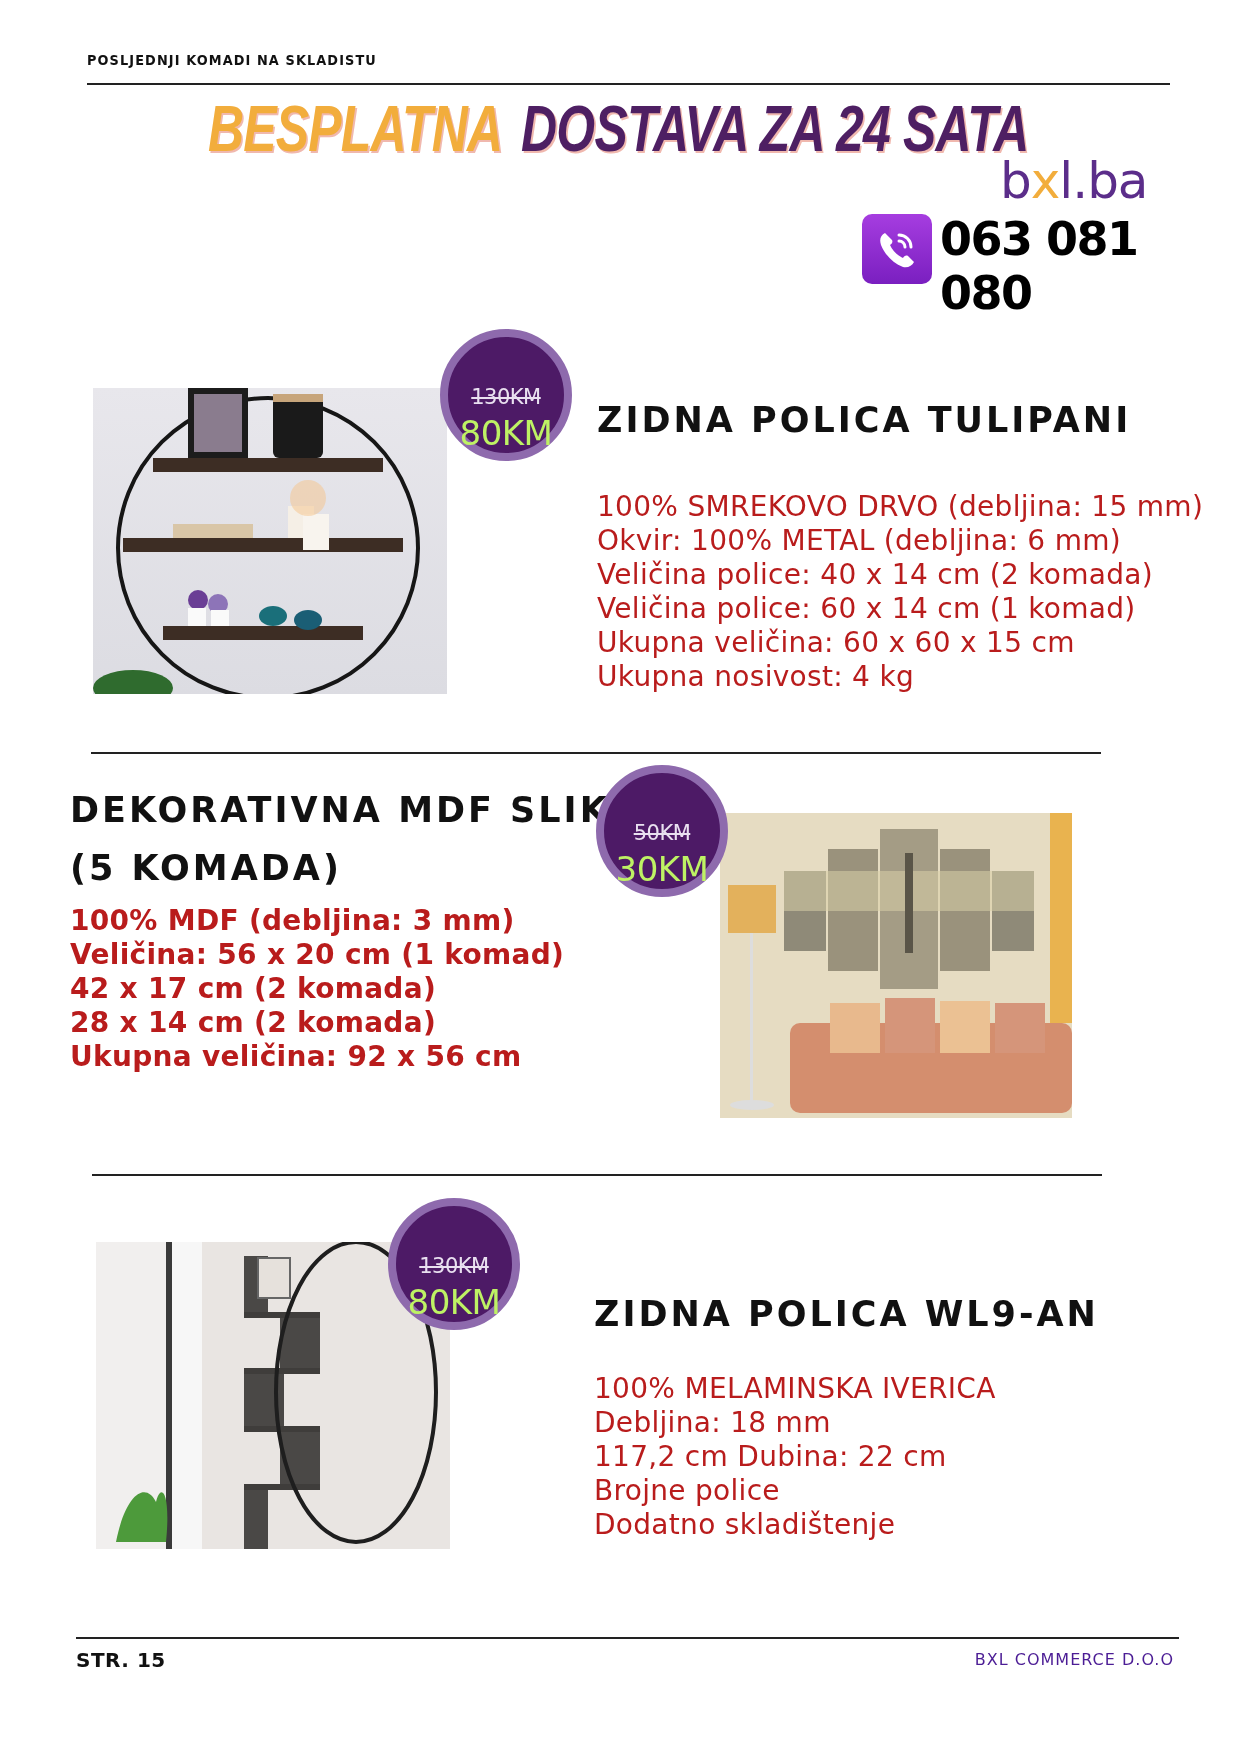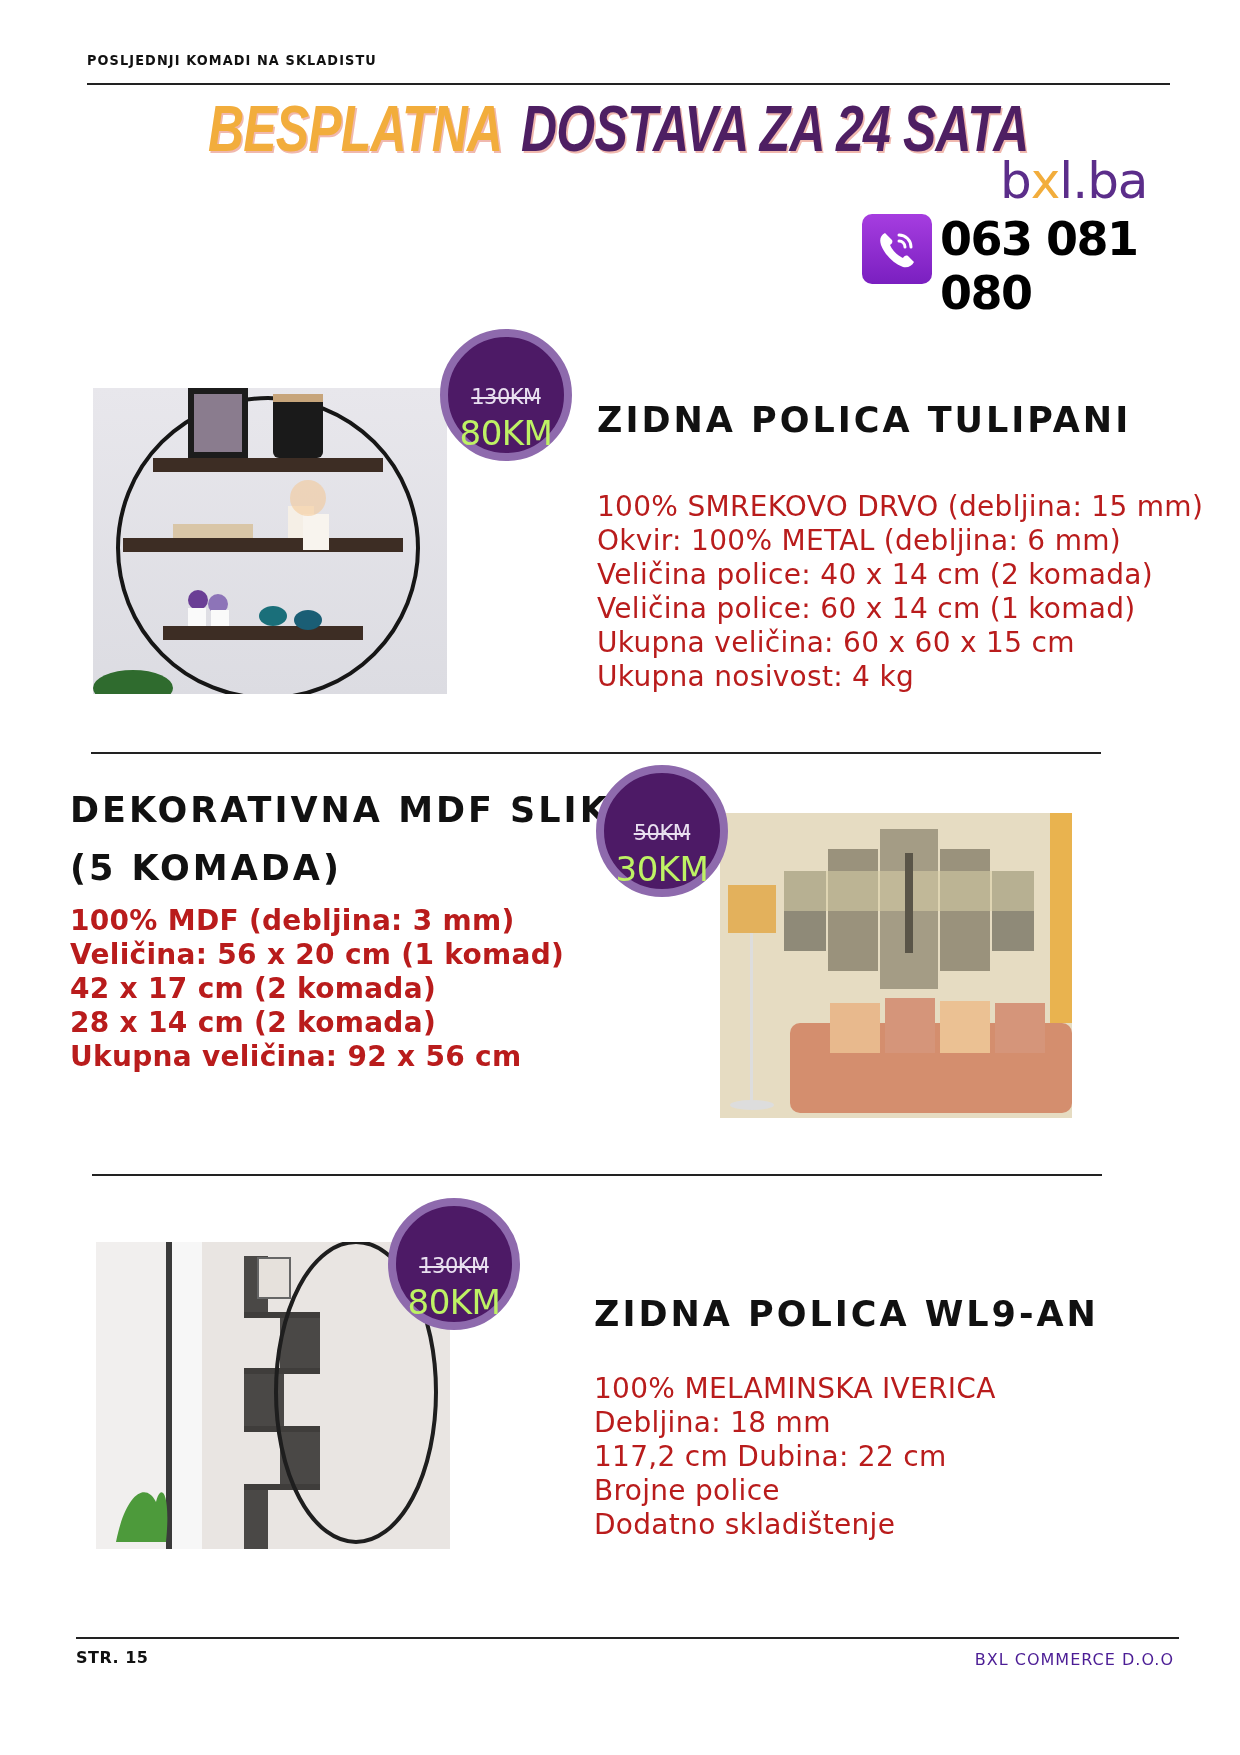--- a/index.html
+++ b/index.html
@@ -64,21 +64,21 @@
   .ptitle {
     font-family: "DejaVu Sans", sans-serif; font-size: 35px; font-weight: bold;
     letter-spacing: 3px; color: #111; line-height: 58px;
   }
   .specs {
     font-family: "DejaVu Sans", sans-serif; font-size: 28px; color: #b91c1c;
     line-height: 34px; letter-spacing: 0.3px;
   }
   .specs div { white-space: nowrap; }
 
-  .foot-left { left: 76px; top: 1648px; font-size: 16px; font-weight: bold; font-family: "DejaVu Sans", sans-serif; letter-spacing: 0.5px; }
+  .foot-left { left: 76px; top: 1648px; font-size: 20px; font-weight: bold; font-family: "DejaVu Sans", sans-serif; letter-spacing: 0.5px; }
   .foot-right { right: 66px; top: 1650px; font-size: 16px; letter-spacing: 1px; font-family: "DejaVu Sans", sans-serif; color: #4c1d95; }
 </style>
 </head>
 <body>
 
 <div class="abs running-head">POSLJEDNJI KOMADI NA SKLADISTU</div>
 <div class="abs rule" style="left:87px; top:83px; width:1083px;"></div>
 
 <div class="abs promo">
   <span class="w1">BESPLATNA</span><span class="w2">DOSTAVA ZA 24 SATA</span>

